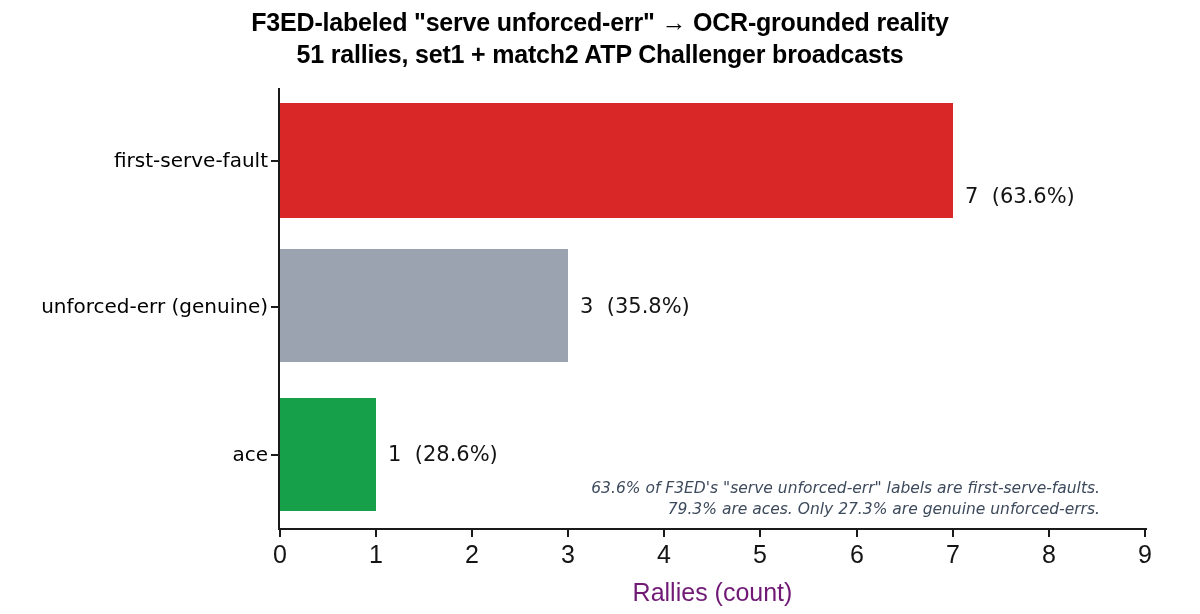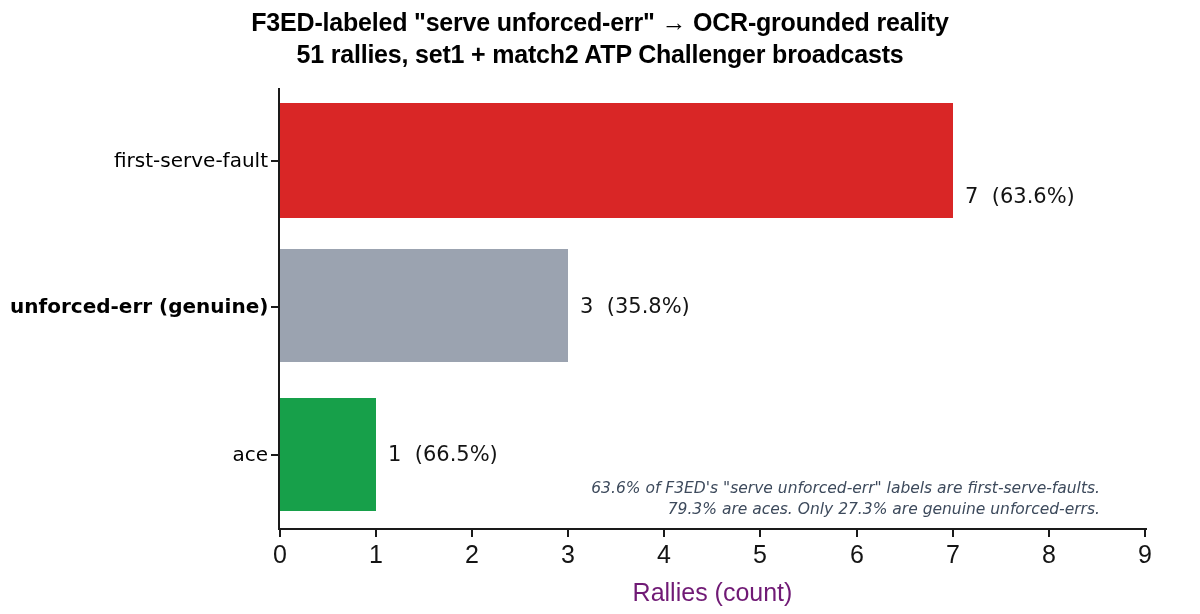--- a/index.html
+++ b/index.html
@@ -155,21 +155,21 @@
     <div class="bar" style="top:15px; height:115px; width:673px; background:#d92626;"></div>
     <div class="ytick-mark" style="top:72px;"></div>
     <div class="bar-label" style="left:685px; top:72px;margin-top:36px;">7  (63.6%)</div>
 
     <div class="bar" style="top:161px; height:113px; width:288px; background:#9ba3b0;"></div>
     <div class="ytick-mark" style="top:218px;"></div>
     <div class="bar-label" style="left:300px; top:218px;">3  (35.8%)</div>
 
     <div class="bar" style="top:310px; height:113px; width:96px; background:#17a04a;"></div>
     <div class="ytick-mark" style="top:366px;"></div>
-    <div class="bar-label" style="left:108px; top:366px;">1  (66.5%)</div>
+    <div class="bar-label" style="left:108px; top:366px;">1  (28.6%)</div>
 
     <div class="xtick-mark" style="left:-1px;"></div>
     <div class="xtick-mark" style="left:95px;"></div>
     <div class="xtick-mark" style="left:191px;"></div>
     <div class="xtick-mark" style="left:287px;"></div>
     <div class="xtick-mark" style="left:383px;"></div>
     <div class="xtick-mark" style="left:479px;"></div>
     <div class="xtick-mark" style="left:576px;"></div>
     <div class="xtick-mark" style="left:672px;"></div>
     <div class="xtick-mark" style="left:768px;"></div>
@@ -181,21 +181,21 @@
     <div class="xtick-label" style="left:288px;">3</div>
     <div class="xtick-label" style="left:384px;">4</div>
     <div class="xtick-label" style="left:480px;">5</div>
     <div class="xtick-label" style="left:577px;">6</div>
     <div class="xtick-label" style="left:673px;">7</div>
     <div class="xtick-label" style="left:769px;">8</div>
     <div class="xtick-label" style="left:865px;">9</div>
   </div>
 
   <div class="ytick-label" style="top:160px; width:258px; left:10px;">first-serve-fault</div>
-  <div class="ytick-label" style="top:306px; width:258px; left:10px;font-weight:bold;">unforced-err (genuine)</div>
+  <div class="ytick-label" style="top:306px; width:258px; left:10px;">unforced-err (genuine)</div>
   <div class="ytick-label" style="top:454px; width:258px; left:10px;">ace</div>
 
   <div id="xlabel">Rallies (count)</div>
 
   <div id="annotation">
     <span class="aline">63.6% of F3ED's "serve unforced-err" labels are first-serve-faults.</span>
     <span class="aline">79.3% are aces. Only 27.3% are genuine unforced-errs.</span>
   </div>
 
 </div>

